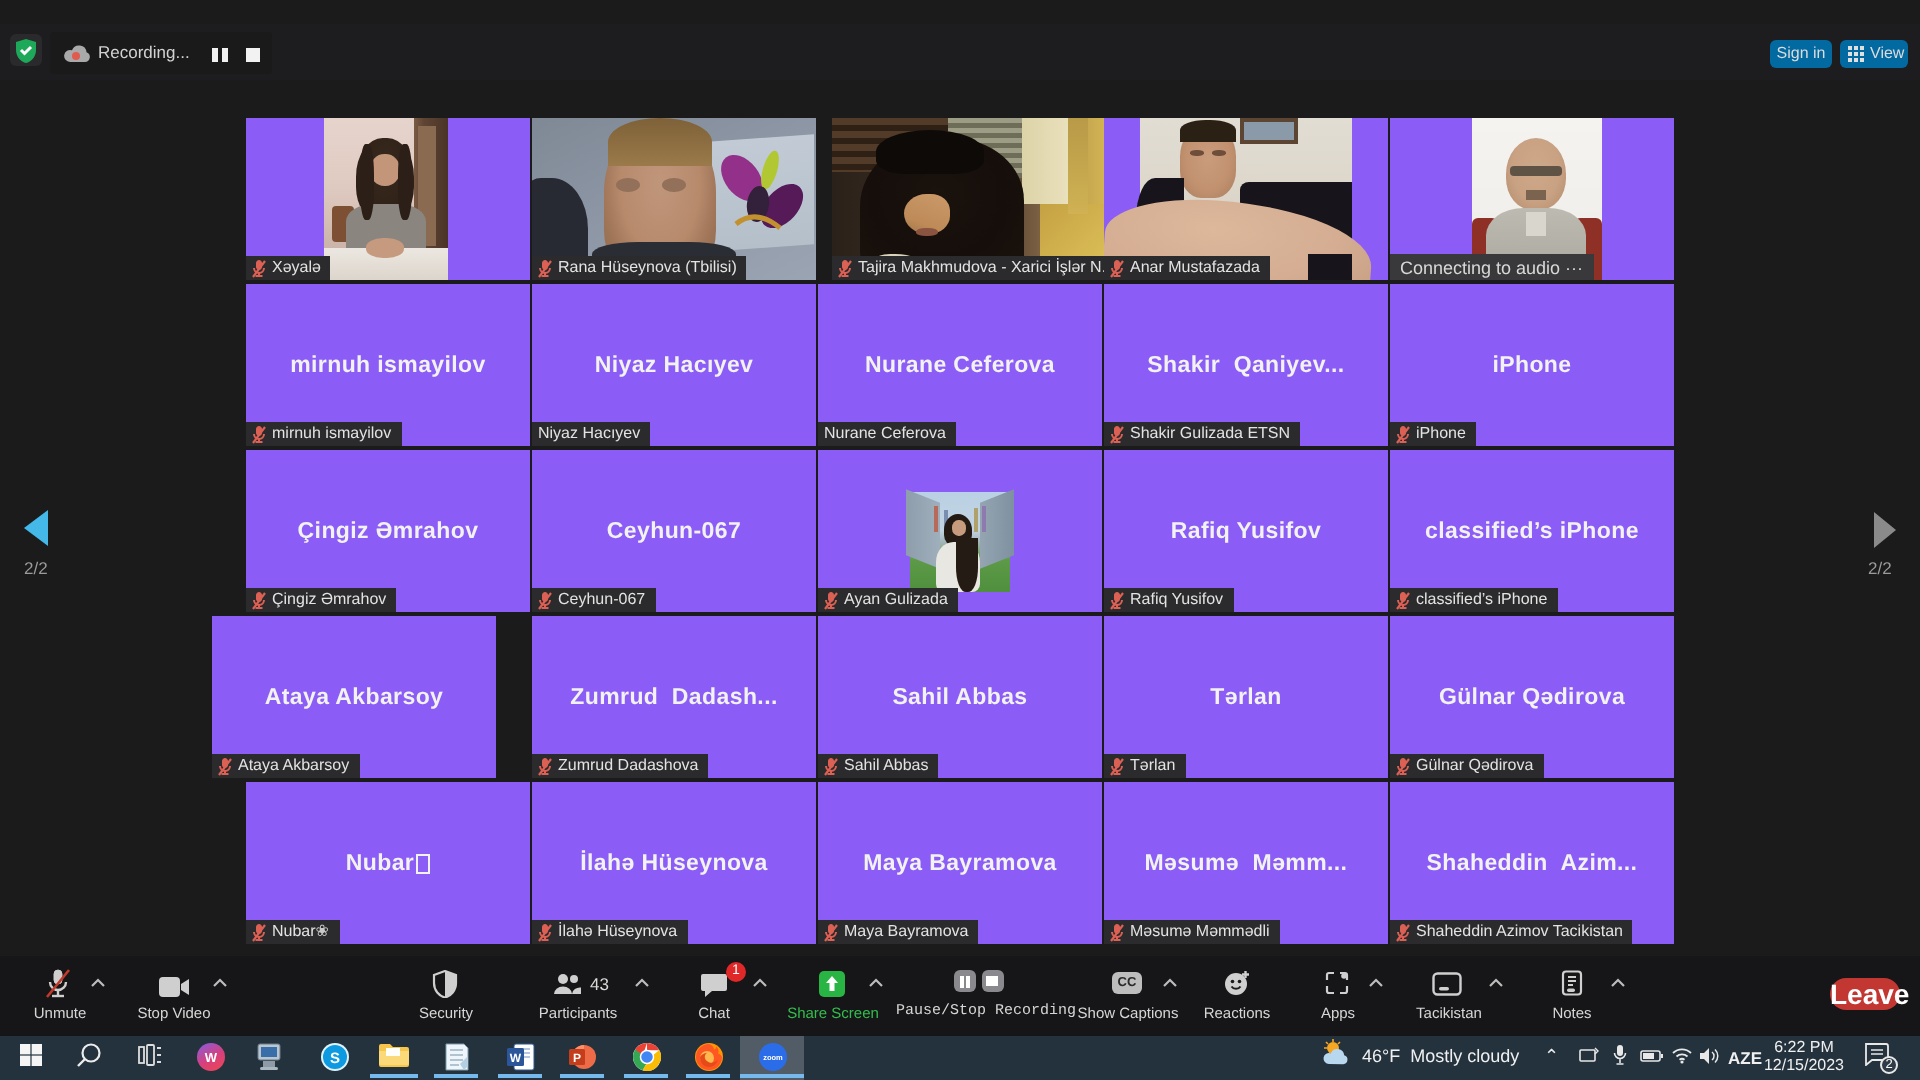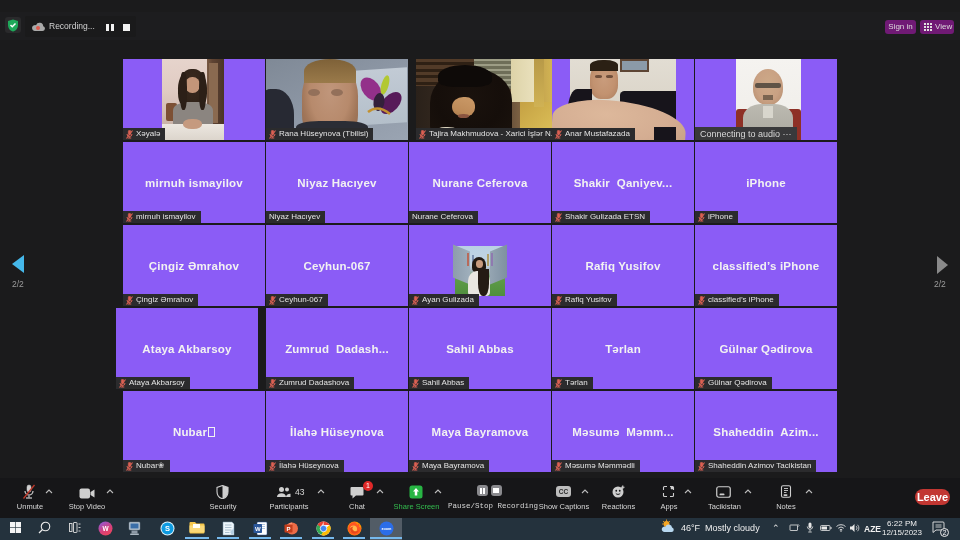--- a/index.html
+++ b/index.html
@@ -8,21 +8,21 @@
   .abs { position:absolute; }
   #stage { position:relative; width:960px; height:540px; }
 
   
   #titlebar { position:absolute; left:0; top:0; width:960px; height:12px; background:#fff; }
   #titlebar .ttext { position:absolute; left:15px; top:1px; font-size:8.5px; color:#1f1f1f; }
   .winbtn { position:absolute; top:0; color:#333; font-size:9px; line-height:12px; text-align:center; width:20px; }
 
   
   #topbar { position:absolute; left:0; top:12px; width:960px; height:28px; background:#1d1d1f; }
-  .tbox { position:absolute; background:#701a75; border-radius:3px; color:#dcdcdc; font-size:8px; }
+  .tbox { position:absolute; background:#0369a1; border-radius:3px; color:#dcdcdc; font-size:8px; }
 
   
   #main { position:absolute; left:0; top:40px; width:960px; height:438px; background:#1b1b1c; }
   .tile { position:absolute; width:142px; height:81px; background:#8b5cf6; overflow:hidden; }
   .tname { position:absolute; left:0; top:0; width:100%; height:100%; display:flex; align-items:center; justify-content:center;
      color:#f2f2f2; font-weight:bold; font-size:11.5px; letter-spacing:0.2px; }
   .lbl { position:absolute; left:0; bottom:0; height:12px; background:#2b2b2d; color:#e3e3e3; font-size:8px;
      line-height:12px; padding:0 5px 0 3px; white-space:nowrap; display:flex; align-items:center; }
   .lbl svg { margin-right:3px; }
 
@@ -332,21 +332,21 @@
               <rect x="4.5" y="0.5" width="5" height="9" rx="2.5"></rect>
               <path d="M2 8 a5 5 0 0 0 10 0" fill="none" stroke-width="2"></path>
               <line x1="7" y1="13" x2="7" y2="15.5" stroke-width="2"></line>
               <line x1="3.5" y1="16" x2="10.5" y2="16" stroke-width="2"></line>
               <line x1="1" y1="17" x2="13" y2="1" stroke-width="2.2"></line>
             </g>
           </svg>
           <span>classified’s iPhone</span>
         </div>
       </div>
-<div class="tile" style="left:116px; top:308px;text-align:right;">
+<div class="tile" style="left:106px; top:308px;text-align:right;">
         <div class="tname">Ataya Akbarsoy</div>
         <div class="lbl">
           <svg width="7" height="9" viewBox="0 0 14 18">
             <g stroke="#dc6154" fill="#dc6154">
               <rect x="4.5" y="0.5" width="5" height="9" rx="2.5"></rect>
               <path d="M2 8 a5 5 0 0 0 10 0" fill="none" stroke-width="2"></path>
               <line x1="7" y1="13" x2="7" y2="15.5" stroke-width="2"></line>
               <line x1="3.5" y1="16" x2="10.5" y2="16" stroke-width="2"></line>
               <line x1="1" y1="17" x2="13" y2="1" stroke-width="2.2"></line>
             </g>
@@ -594,21 +594,21 @@
 <div class="zlab" style="left:698px; width:53px;">Tacikistan</div>
 <svg class="abs" style="left:780px; top:485px;" width="12" height="13" viewBox="0 0 24 26">
 <rect x="3" y="1.5" width="18" height="23" rx="3" fill="none" stroke="#cfcfcf" stroke-width="2.2"></rect>
 <path d="M8 7 h8 M8 11 h8 M8 15 h5" stroke="#cfcfcf" stroke-width="1.8"></path>
 <rect x="7" y="18.5" width="8" height="3.4" rx="1.7" fill="#cfcfcf"></rect>
 </svg>
 <svg class="abs" style="left:805px; top:489px;" width="8" height="5" viewBox="0 0 16 10">
       <path d="M2 8 L8 2 L14 8" fill="none" stroke="#bcbcbc" stroke-width="2.2"></path>
     </svg>
 <div class="zlab" style="left:773px; width:26px;">Notes</div>
-<div class="abs" style="left:915px; top:488.5px; width:35px; height:16px; background:#c23732; border-radius:8px; color:#fff; font-size:11px; font-weight:bold; text-align:center; line-height:16px;">Leave</div>
+<div class="abs" style="left:915px; top:488.5px; width:35px; height:16px; background:#c23732; border-radius:8px; color:#fff; font-size:14px; font-weight:bold; text-align:center; line-height:16px;">Leave</div>
 
   <div id="taskbar"></div>
 <svg class="abs" style="left:10px; top:522px;" width="11" height="11" viewBox="0 0 22 22">
 <g fill="#f5f5f5">
         <rect x="0" y="0" width="10.4" height="10.4"></rect>
         <rect x="11.6" y="0" width="10.4" height="10.4"></rect>
 <rect x="0" y="11.6" width="10.4" height="10.4"></rect>
         <rect x="11.6" y="11.6" width="10.4" height="10.4"></rect>
       </g>
 </svg>

